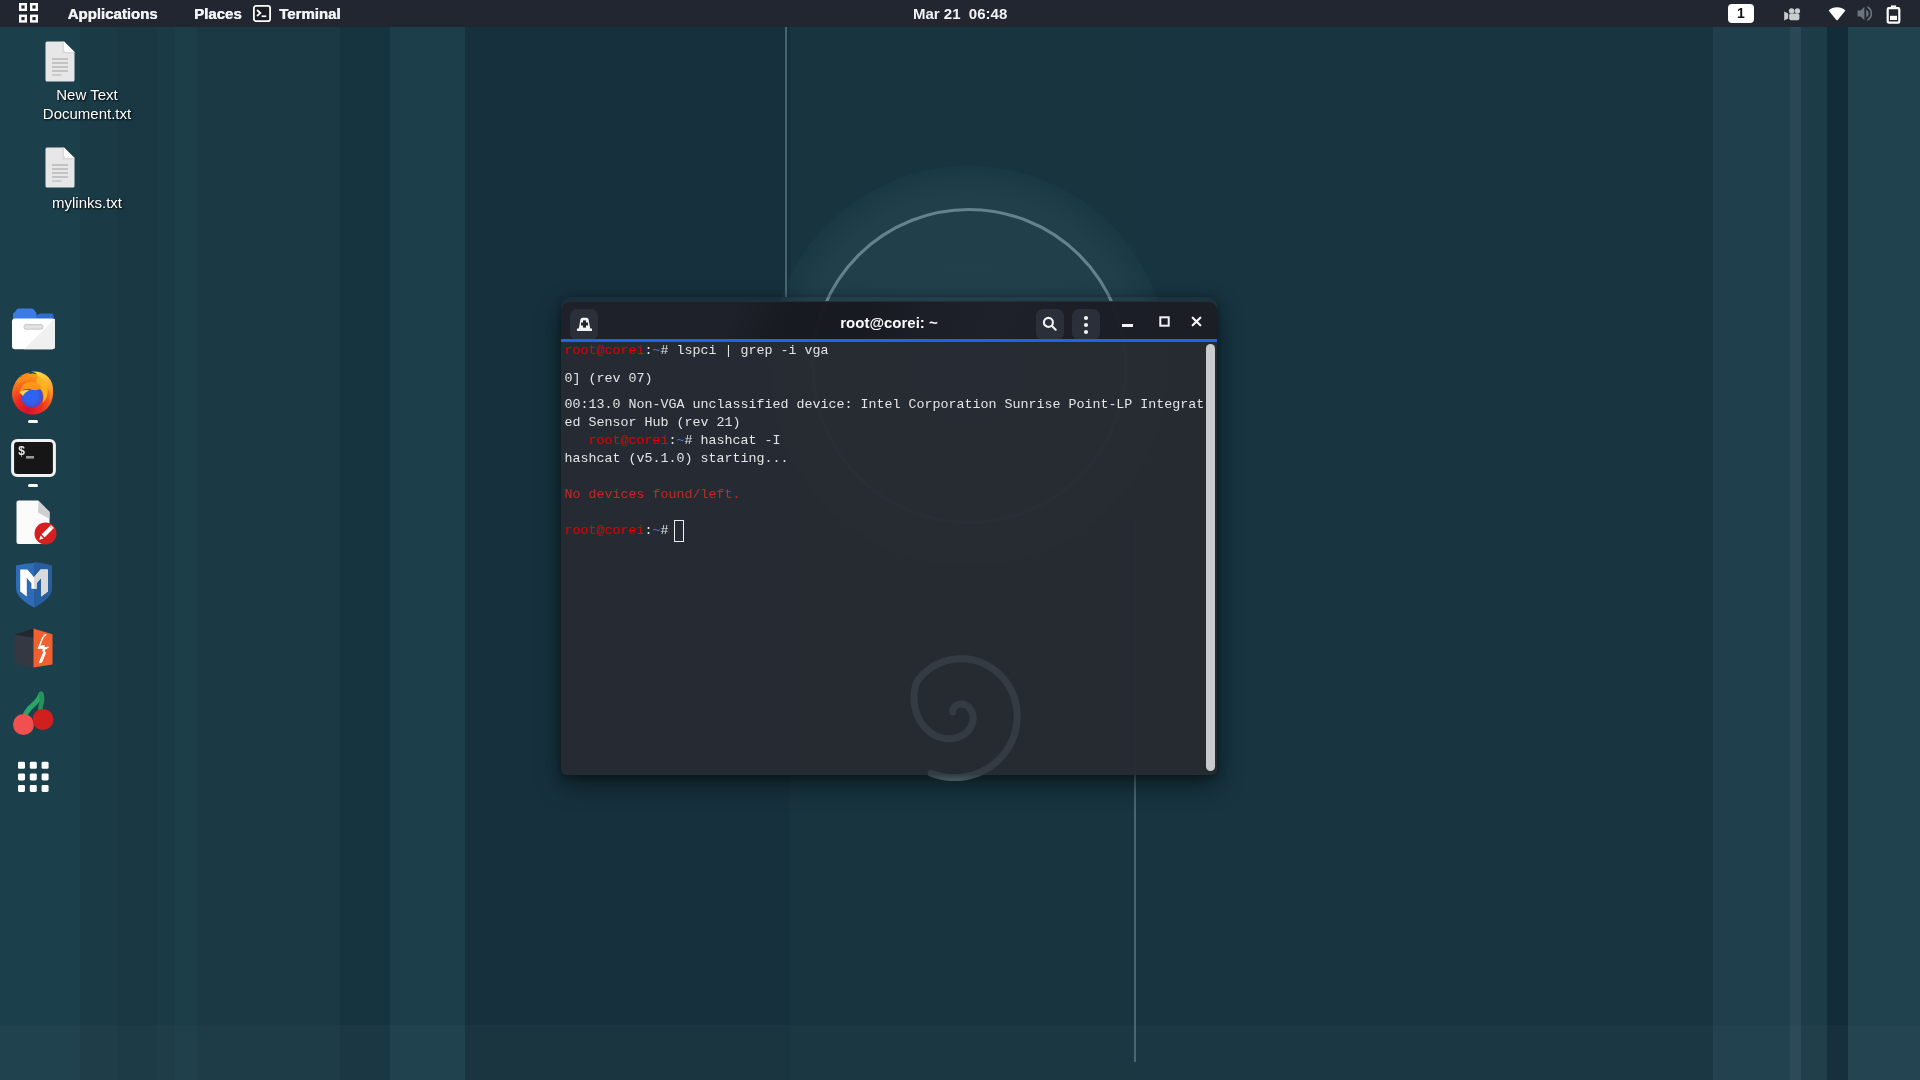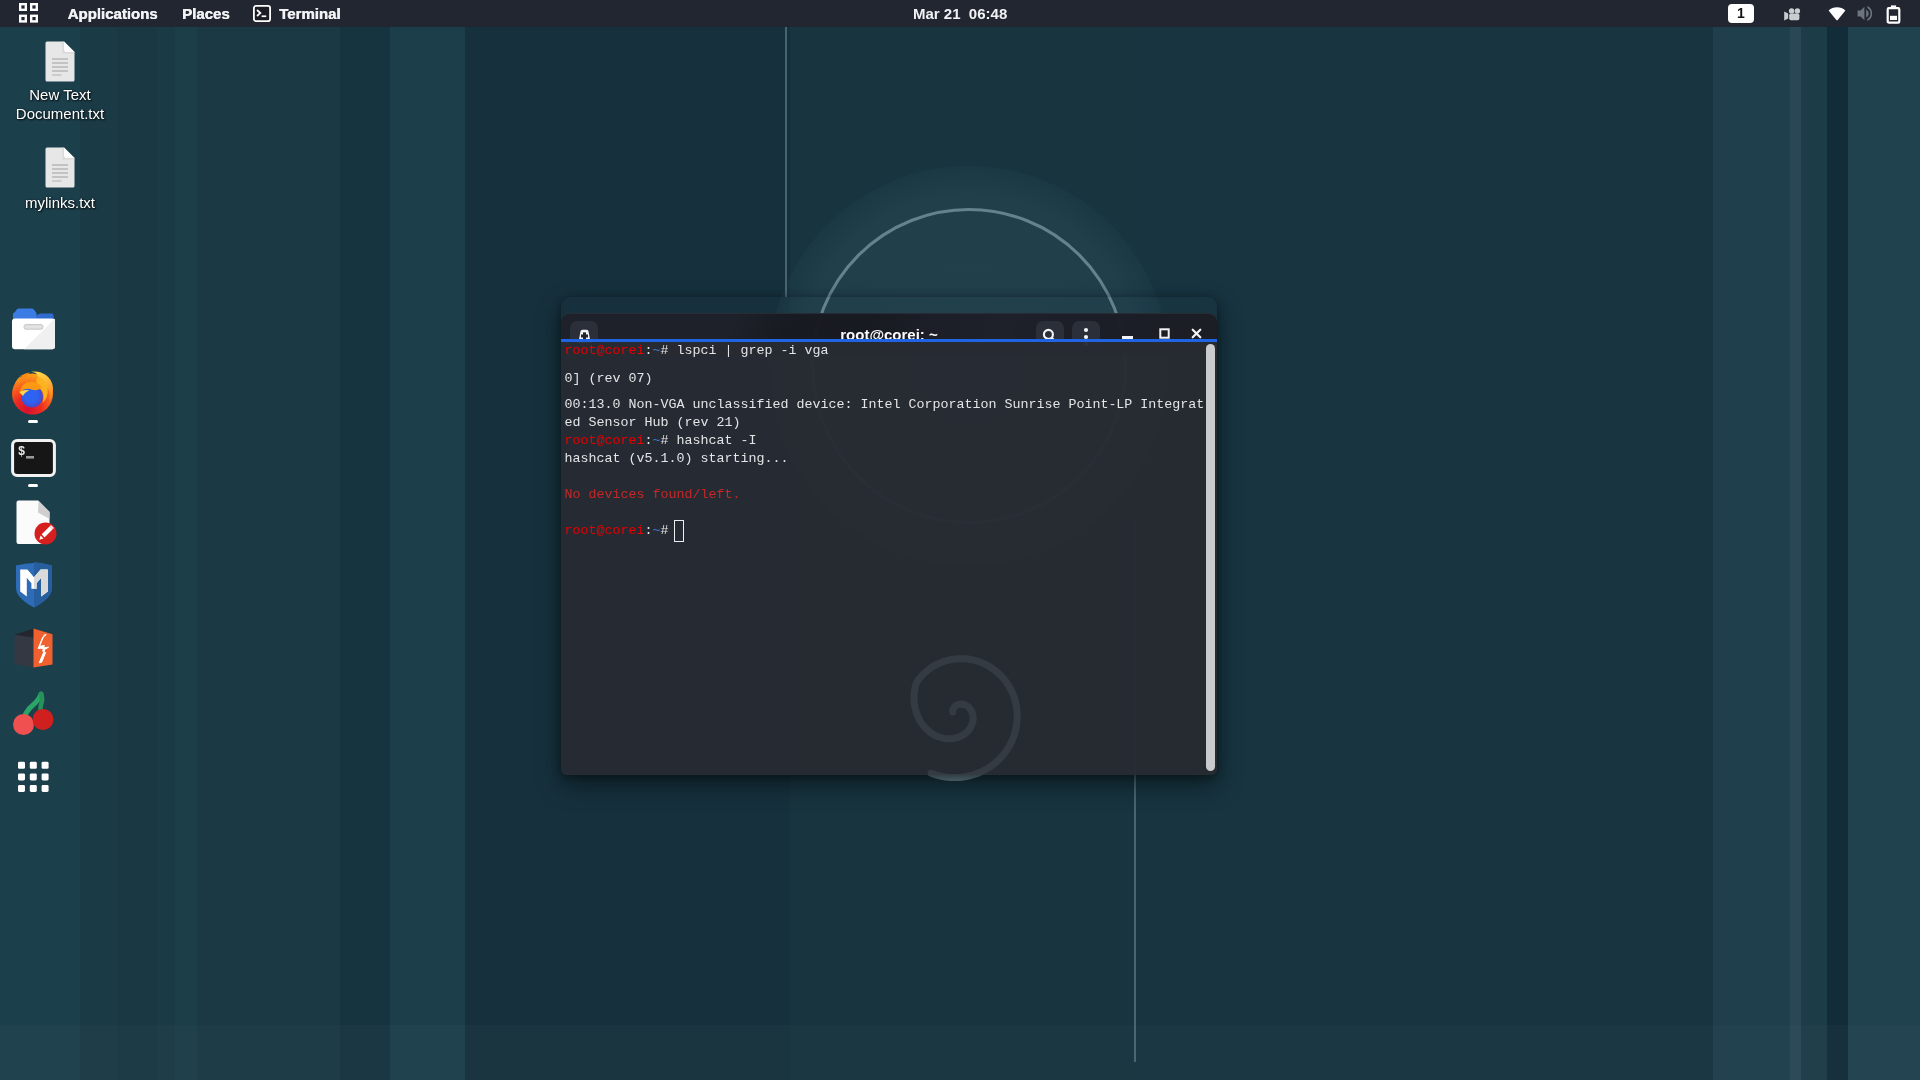--- a/index.html
+++ b/index.html
@@ -7,25 +7,25 @@
   .abs{position:absolute;}
   
   #wall{position:absolute;inset:0;background:#16333f;}
   .band{position:absolute;top:0;height:1080px;}
   
   #panel{position:absolute;left:0;top:0;width:1920px;height:27px;background:#222631;color:#f0f2f4;}
   .ptext{position:absolute;top:0;height:27px;line-height:27px;font-size:15px;font-weight:700;text-shadow:0.45px 0 0 currentColor;}
   .pbold{font-weight:700;text-shadow:none;}
   
   .dlabel{position:absolute;color:#fff;font-size:15px;text-align:center;
-     text-shadow:1px 1px 2px rgba(0,0,0,0.85), 0 0 2px rgba(0,0,0,0.5);line-height:18.5px;}
+     text-shadow:1px 1px 2px rgba(0,0,0,0.85), 0 0 2px rgba(0,0,0,0.5);line-height:18.5px;padding-left:27px;}
   
   #win{position:absolute;left:561px;top:297px;width:656px;height:478px;border-radius:9px 9px 6px 6px;
      box-shadow:0 10px 26px rgba(0,0,0,0.45), 0 2px 8px rgba(0,0,0,0.35);}
-  #titlebar{position:absolute;left:0;top:16px;width:656px;height:42px;border-radius:9px 9px 0 0;
+  #titlebar{position:absolute;left:0;top:4px;width:656px;height:42px;border-radius:9px 9px 0 0;
      background:rgba(31,33,41,0.975);overflow:hidden;border-top:1px solid rgba(255,255,255,0.05);box-sizing:border-box;}
   #blueline{position:absolute;left:0;top:42px;width:656px;height:2.5px;background:#2064e4;}
   #content{position:absolute;left:0;top:44.5px;width:656px;height:433.5px;border-radius:0 0 6px 6px;
      background:rgba(39,42,50,0.965);overflow:hidden;}
   .tbtn{position:absolute;top:7px;width:28px;height:31px;border-radius:7px;background:#2b2f39;}
   .trow{position:absolute;left:3.5px;white-space:pre;font-family:"Liberation Mono",monospace;
      font-size:13.33px;line-height:18px;color:#e3e5e7;}
   .b{font-weight:400;}
   .red{color:#e60000;}
   .red2{color:#c62828;}
@@ -71,21 +71,21 @@
 
   <svg class="abs" style="left:19px;top:2px;" width="21" height="22" viewBox="0 0 21 22">
     <g fill="none" stroke="#fff" stroke-width="2.4">
       <rect x="1.2" y="2.2" width="5.6" height="5.6"></rect>
       <rect x="12.2" y="2.2" width="5.6" height="5.6"></rect>
       <rect x="1.2" y="13.8" width="5.6" height="5.6"></rect>
       <rect x="12.2" y="13.8" width="5.6" height="5.6"></rect>
     </g>
   </svg>
   <div class="ptext" style="left:67.5px;">Applications</div>
-  <div class="ptext" style="left:182px;">Places</div>
+  <div class="ptext" style="left:194px;">Places</div>
 
   <svg class="abs" style="left:253px;top:5px;" width="18" height="17" viewBox="0 0 18 17">
     <rect x="0.9" y="0.9" width="16.2" height="15.2" rx="2.2" fill="#1a1d24" stroke="#fff" stroke-width="1.8"></rect>
     <path d="M4 5 L7.4 8 L4 11" fill="none" stroke="#fff" stroke-width="1.7"></path>
     <rect x="8.6" y="10.4" width="4.6" height="1.7" fill="#fff"></rect>
   </svg>
   <div class="ptext" style="left:279px;">Terminal</div>
   <div class="ptext pbold" style="left:913px;">Mar 21&nbsp;&nbsp;06:48</div>
 
   <div class="abs" style="left:1728px;top:4px;width:26px;height:19px;background:#fff;border-radius:4px;
@@ -272,21 +272,21 @@
     <svg class="abs" style="left:630px;top:14px;" width="11" height="11" viewBox="0 0 11 11">
       <path d="M1.7 1.7 L9.3 9.3 M9.3 1.7 L1.7 9.3" stroke="#f2f3f4" stroke-width="2.2" stroke-linecap="round"></path>
     </svg>
   </div>
   <div id="blueline"></div>
   <div id="content">
     <div class="trow" style="top:0px;"><span class="b red">root@corei</span>:<span class="blu">~</span># <span class="b">lspci | grep -i vga</span></div>
     <div class="trow" style="top:28px;">0] (rev 07)</div>
     <div class="trow" style="top:54px;">00:13.0 Non-VGA unclassified device: Intel Corporation Sunrise Point-LP Integrat</div>
     <div class="trow" style="top:72px;text-align:right;">ed Sensor Hub (rev 21)</div>
-    <div class="trow" style="top:90px;"><span class="b red">root@corei</span>:<span class="blu">~</span># <span class="b">hashcat -I</span></div>
+    <div class="trow" style="top:90px;margin-left:24px;"><span class="b red">root@corei</span>:<span class="blu">~</span># <span class="b">hashcat -I</span></div>
     <div class="trow" style="top:108px;">hashcat (v5.1.0) starting...</div>
     <div class="trow" style="top:144px;"><span class="red2">No devices found/left.</span></div>
     <div class="trow" style="top:180px;"><span class="b red">root@corei</span>:<span class="blu">~</span># </div>
 
     <div class="abs" style="left:112.5px;top:178px;width:10.5px;height:22.5px;border:1.8px solid #eceff1;box-sizing:border-box;"></div>
 
     <div class="abs" style="left:645px;top:2px;width:9px;height:427px;border-radius:4.5px;background:#c9cbcd;"></div>
 
     <svg class="abs" style="left:319px;top:293.5px;opacity:0.085;" width="160" height="170" viewBox="0 0 160 170">
       <path d="M 51.1 138.3 L 55.8 139.9 L 60.6 141.1 L 65.5 142.0 L 70.3 142.5 L 75.2 142.6 L 80.0 142.4 L 84.8 141.8 L 89.6 140.8 L 94.2 139.5 L 98.7 137.9 L 103.0 135.9 L 107.2 133.6 L 111.1 131.1 L 114.9 128.2 L 118.4 125.1 L 121.6 121.8 L 124.6 118.2 L 127.3 114.4 L 129.6 110.5 L 131.7 106.4 L 133.5 102.2 L 134.9 97.9 L 136.0 93.5 L 136.7 89.1 L 137.2 84.6 L 137.2 80.1 L 137.0 75.7 L 136.4 71.3 L 135.5 67.0 L 134.3 62.7 L 132.7 58.6 L 130.9 54.7 L 128.8 50.9 L 126.4 47.3 L 123.8 43.9 L 120.9 40.7 L 117.8 37.7 L 114.5 35.0 L 111.1 32.6 L 107.4 30.4 L 103.7 28.6 L 99.8 27.0 L 95.8 25.7 L 91.8 24.7 L 87.7 24.1 L 83.6 23.7 L 79.5 23.7 L 75.4 23.9 L 71.4 24.5 L 67.5 25.4 L 63.6 26.5 L 59.9 28.0 L 56.2 29.7 L 52.8 31.6 L 49.5 33.8 L 46.4 36.3 L 43.5 38.9 L 40.8 41.8 L 38.3 44.8 L 36.3 48.1 L 35.2 52.0 L 34.5 55.8 L 34.1 59.7 L 34.0 63.4 L 34.2 67.0 L 34.6 70.5 L 35.3 73.9 L 36.2 77.2 L 37.3 80.2 L 38.6 83.2 L 40.0 85.9 L 41.7 88.5 L 43.5 90.8 L 45.4 93.0 L 47.4 95.0 L 49.5 96.7 L 51.7 98.3 L 53.9 99.7 L 56.1 100.8 L 58.4 101.8 L 60.7 102.5 L 63.0 103.1 L 65.2 103.5 L 67.5 103.7 L 69.6 103.8 L 71.8 103.7 L 73.8 103.4 L 75.8 103.0 L 77.7 102.5 L 79.5 101.8 L 81.2 101.0 L 82.8 100.2 L 84.3 99.2 L 85.7 98.1 L 86.9 97.0 L 88.1 95.8 L 89.1 94.6 L 90.0 93.3 L 90.8 92.0 L 91.4 90.7 L 92.0 89.3 L 92.4 88.0 L 92.8 86.7 L 93.0 85.3 L 93.1 84.0 L 93.1 82.8 L 93.0 81.5 L 92.9 80.3 L 92.6 79.2 L 92.3 78.1 L 91.9 77.0 L 91.5 76.0 L 90.9 75.1 L 90.4 74.2 L 89.7 73.4 L 89.1 72.7 L 88.4 72.0 L 87.6 71.4 L 86.9 70.9 L 86.1 70.5 L 85.4 70.1 L 84.6 69.8 L 83.8 69.5 L 83.0 69.3 L 82.2 69.2 L 81.5 69.1 L 80.7 69.1 L 80.0 69.2 L 79.3 69.3 L 78.6 69.4 L 78.0 69.6 L 77.4 69.9 L 76.8 70.1 L 76.2 70.5 L 75.7 70.8 L 75.3 71.2 L 74.9 71.6 L 74.5 72.0 L 74.1 72.4 L 73.8 72.8 L 73.6 73.3 L 73.3 73.7 L 73.2 74.2 L 73.0 74.7 L 72.9 75.1 L 72.8 75.6 L 72.8 76.0 L 72.8 76.5 L 72.8 76.9" fill="none" stroke="#aac6ce" stroke-width="7" stroke-linecap="round"></path>

